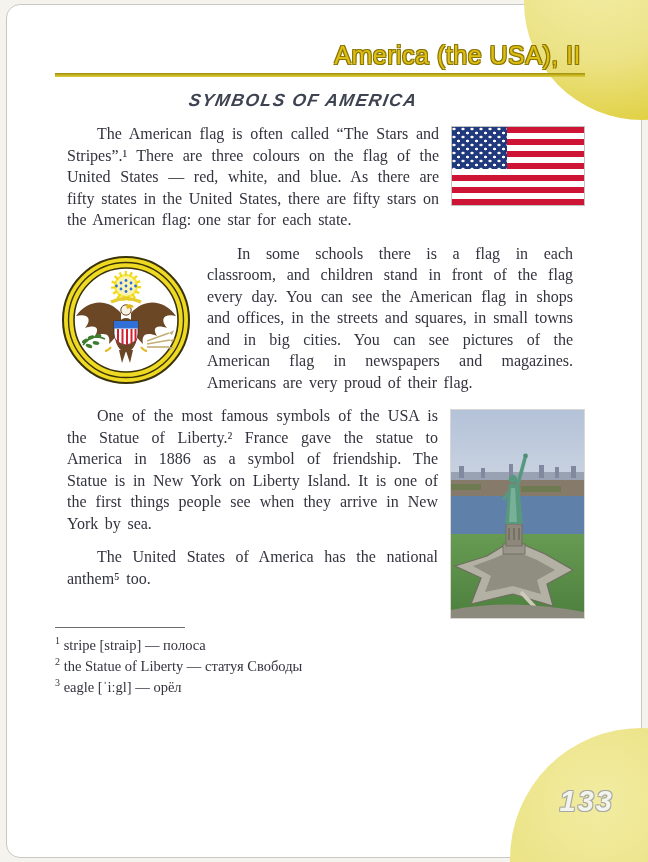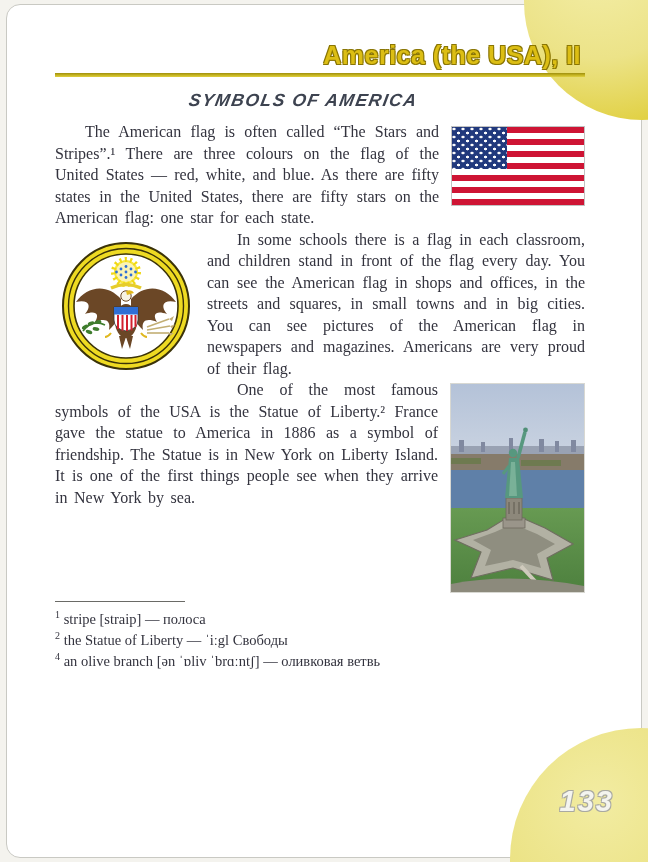--- a/index.html
+++ b/index.html
@@ -27,37 +27,37 @@
     font-family:"Liberation Sans", sans-serif;font-weight:bold;font-size:29px;
     color:#f4f4ef;letter-spacing:2px;
     text-shadow:-1px -1px 0 #a9a9a2, 1px -1px 0 #a9a9a2, -1px 1px 0 #a9a9a2, 1px 1px 0 #a9a9a2;
     font-style:italic;
   }
   .content{
     position:absolute;left:55px;top:40px;width:530px;
   }
   .title{
     margin:0;padding:0 4px 0 0;
-    font-family:"Liberation Sans", sans-serif;font-weight:bold;
+    font-family:"Liberation Sans", sans-serif;font-weight:normal;
     font-size:25px;line-height:30px;text-align:right;letter-spacing:.5px;
     color:#dcbe14;
     text-shadow:-1px -1px 0 #8a7604, 1px -1px 0 #8a7604, -1px 1px 0 #8a7604, 1px 1px 0 #8a7604;
   }
   .rule{
     height:4px;margin-top:3px;
     background:linear-gradient(to bottom,#9e8e10 0%, #bfae1c 45%, #e0d041 100%);
   }
   .subtitle-wrap{text-align:center;margin:13px 34px 10px 0;}
   .subtitle{
     display:inline-block;transform:skewX(-10deg);
     font-family:"Liberation Sans", sans-serif;font-style:italic;font-weight:bold;
     font-size:17.5px;letter-spacing:1.5px;color:#3d4350;
   }
   p.body{
-    margin:0;font-size:16px;line-height:21.5px;text-align:justify;
+    margin:12px;font-size:16px;line-height:21.5px;text-align:justify;
     text-indent:30px;word-spacing:.16em;
   }
   
   .flag-float{float:right;width:132px;height:78px;margin:5px 0 6px 12px;position:relative;
     border:1px solid #c2c2c2;background:#fff;}
   .flag-stripes{position:absolute;inset:0;
     background:repeating-linear-gradient(to bottom,#ce1434 0 6px,#ffffff 6px 12px);}
   .flag-canton{position:absolute;left:0;top:0;width:55px;height:42px;background:#21397d;
     background-image:
       radial-gradient(circle,#ffffff 1.1px,rgba(255,255,255,0) 1.7px),
@@ -216,21 +216,22 @@
         <path d="M67,74 L74,48" stroke="#57987f" stroke-width="3.6" fill="none"></path>
         <circle cx="74.5" cy="46" r="2.4" fill="#4f8f76"></circle>
         <polygon points="58,74 68,74 72,114 54,114" fill="#57987f"></polygon>
         <polygon points="60,78 64,78 66,112 58,112" fill="#79b198"></polygon>
         <circle cx="62" cy="69" r="4.2" fill="#57987f"></circle>
         <path d="M58,82 L52,90" stroke="#57987f" stroke-width="3" fill="none"></path>
       </svg>
     </div>
 
     <p class="body">One of the most famous symbols of the USA is the Statue of Liberty.² France gave the statue to America in 1886 as a symbol of friendship. The Statue is in New York on Liberty Island. It is one of the first things people see when they arrive in New York by sea.</p>
+    <p class="body">The United States of America has the national anthem⁵ too.</p>
 
     <div class="footnotes">
       <div class="fn-rule"></div>
       <div class="footnote"><sup>1</sup><span> stripe [straip] — полоса</span></div>
-      <div class="footnote"><sup>2</sup><span> the Statue of Liberty — ˈiːgl Свободы</span></div>
-      <div class="footnote"><sup>4</sup><span> an olive branch [ən ˈɒliv ˈbrɑːntʃ] — оливковая ветвь</span></div>
+      <div class="footnote"><sup>2</sup><span> the Statue of Liberty — статуя Свободы</span></div>
+      <div class="footnote"><sup>3</sup><span> eagle [ˈiːgl] — орёл</span></div>
     </div>
   </div>
 </div>
 
 </body></html>

